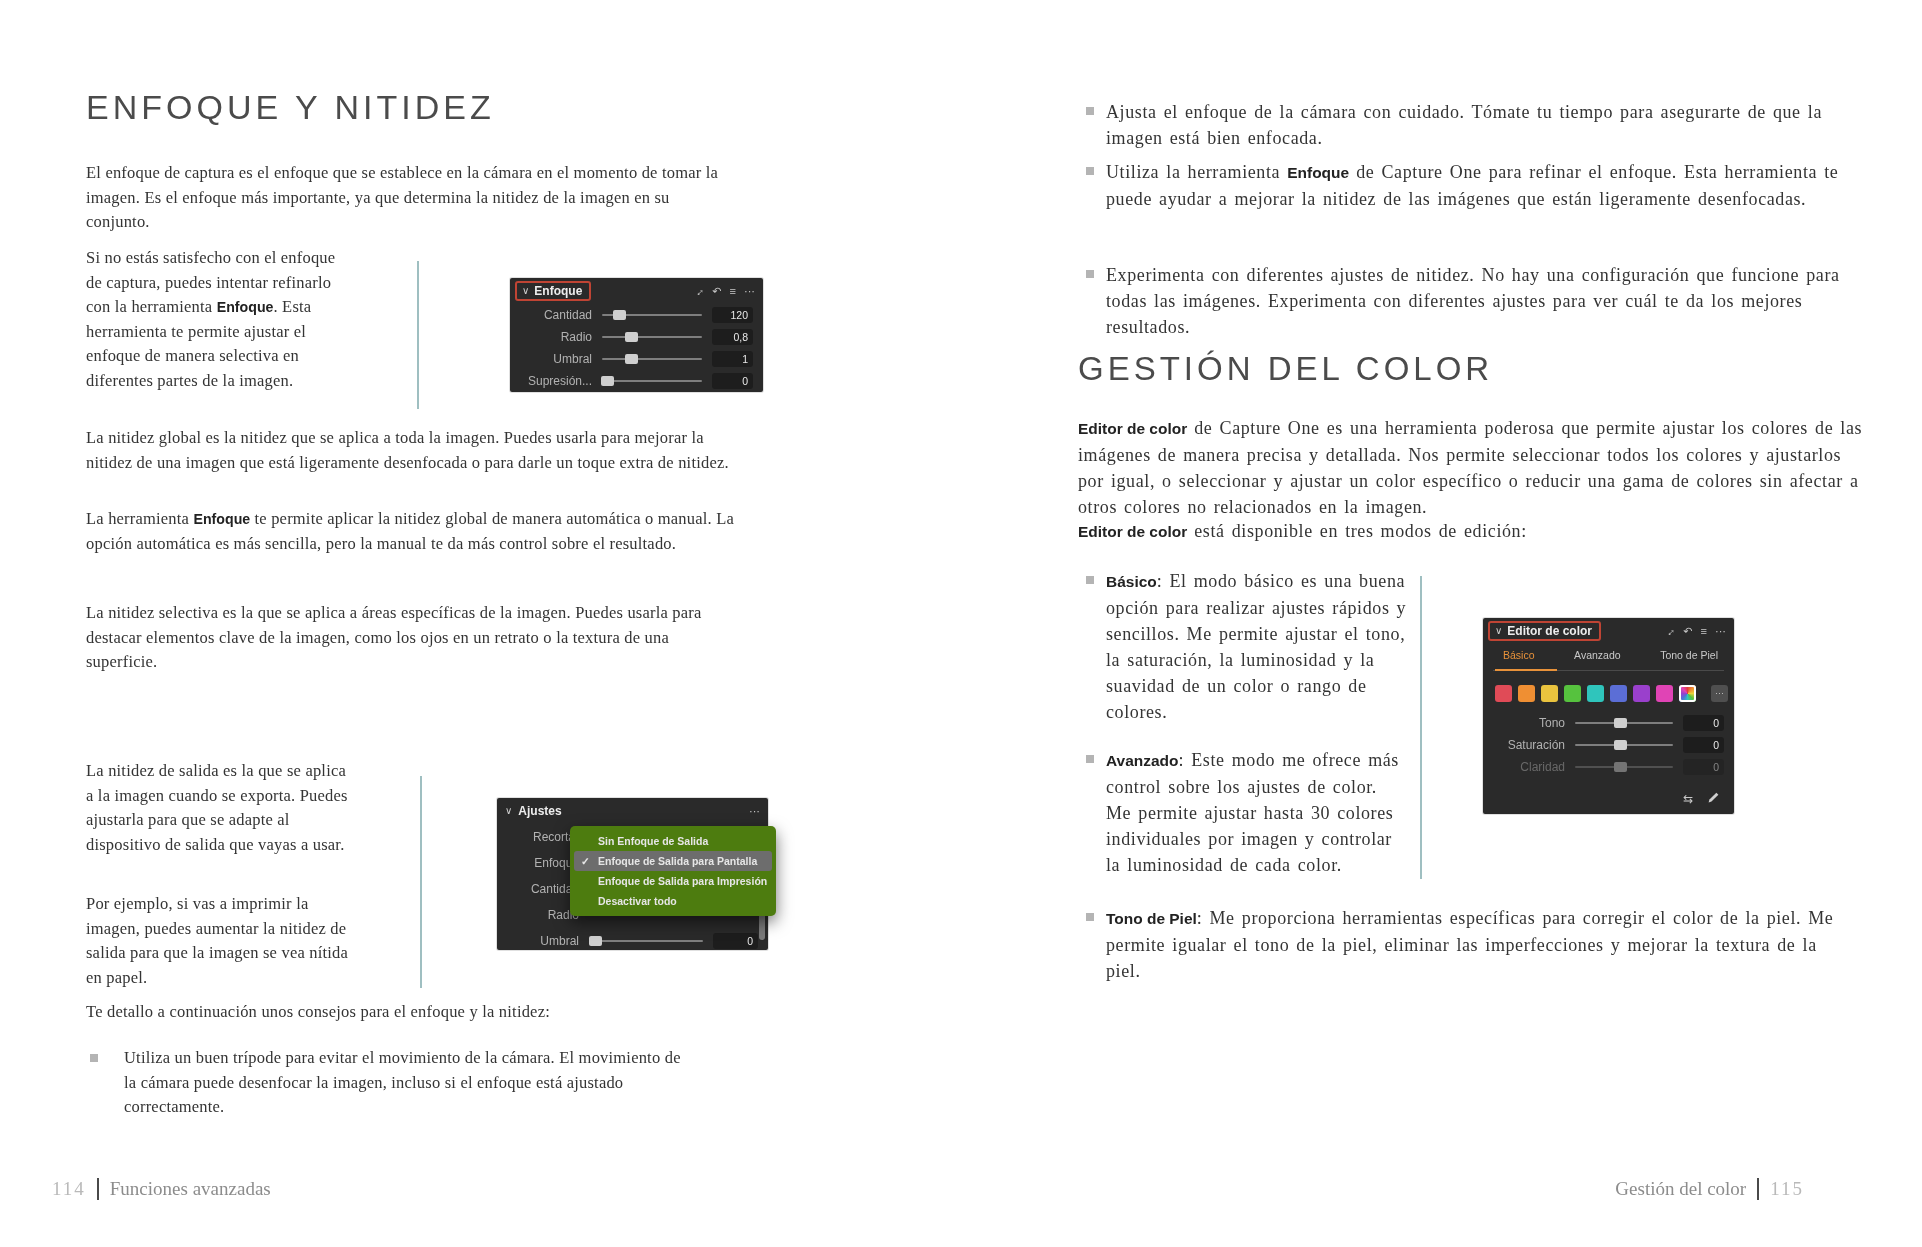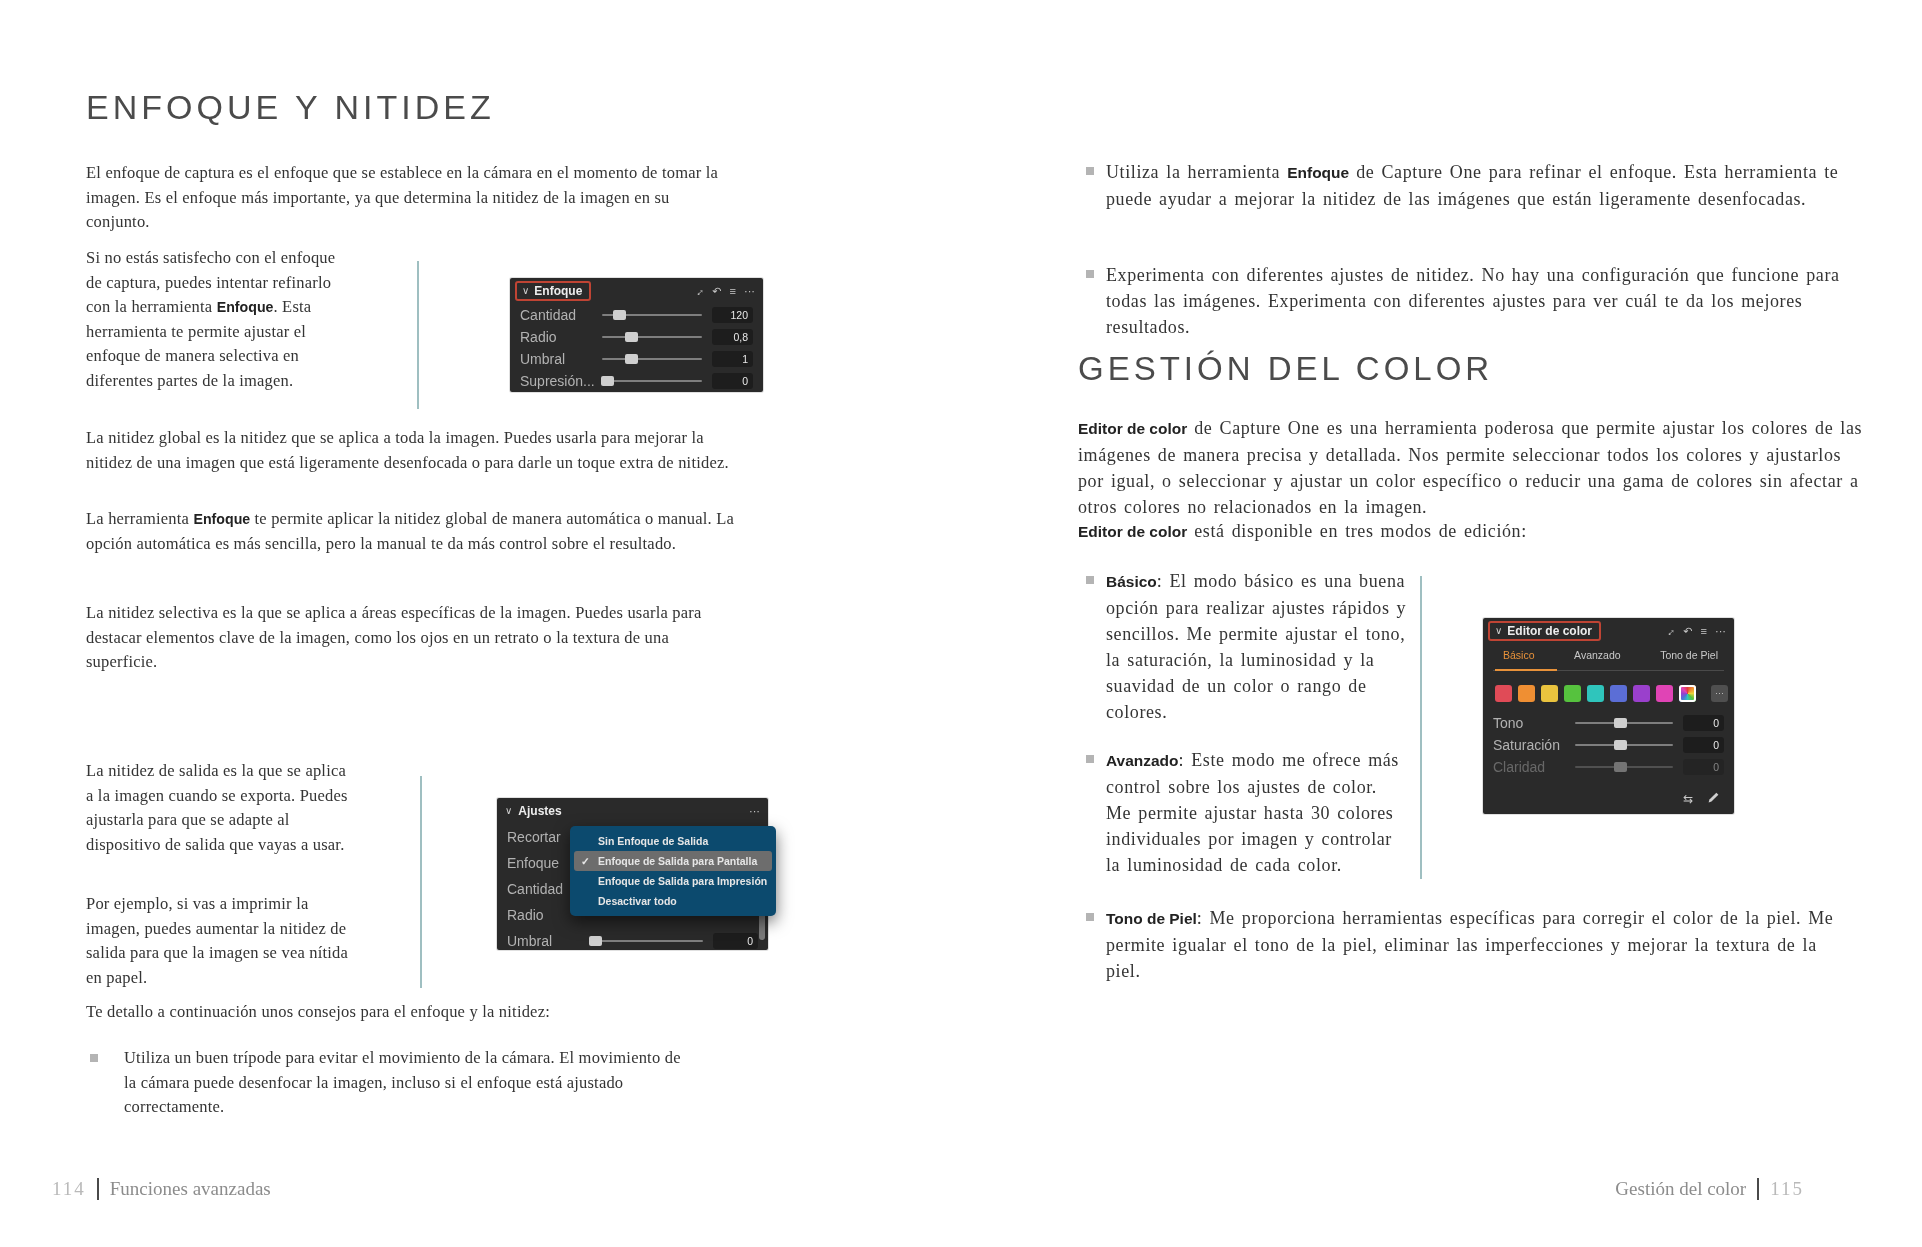--- a/index.html
+++ b/index.html
@@ -26,32 +26,32 @@
          font-family:"Liberation Sans",sans-serif;box-shadow:0 0 0 1px rgba(0,0,0,.12);}
   .phead{display:flex;align-items:center;height:26px;padding:0 8px;}
   .redbox{display:inline-flex;align-items:center;gap:5px;border:2px solid #bf4434;
           border-radius:3px;padding:1px 7px 1px 5px;margin-left:-3px;}
   .plain-title{display:inline-flex;align-items:center;gap:6px;padding:1px 0;}
   .chev{color:#cfcfcf;font-size:10px;line-height:1;}
   .ptitle{color:#ededed;font-size:12px;font-weight:700;white-space:nowrap;}
   .hicons{margin-left:auto;display:flex;gap:8px;align-items:center;color:#c9c9c9;font-size:11px;}
   .icon-detach{display:inline-block;transform:rotate(-45deg);font-size:11px;}
   .ctl-row{display:flex;align-items:center;height:22px;padding:0 10px;}
-  .ctl-label{width:72px;text-align:left;color:#b2b2b2;font-size:14px;
+  .ctl-label{width:72px;text-align:right;color:#b2b2b2;font-size:12px;
              white-space:nowrap;flex:0 0 auto;}
   .track{position:relative;flex:1;height:2px;background:#7e7e7e;border-radius:1px;margin:0 10px;}
   .thumb{position:absolute;top:-4px;width:13px;height:10px;background:#cfcfcf;
          border-radius:2px;margin-left:-6px;}
   .val{flex:0 0 auto;width:36px;height:16px;background:#1d1d1d;border-radius:3px;color:#e8e8e8;
        font-size:10.5px;line-height:16px;text-align:right;padding-right:5px;}
   .dim{opacity:.45;}
 
   
   .lbl-row{display:flex;align-items:center;height:26px;padding:0 10px;}
-  .menu{position:absolute;background:#0c4a6e;border-radius:5px;
+  .menu{position:absolute;background:#4d7c0f;border-radius:5px;
         box-shadow:0 6px 16px rgba(0,0,0,.55);padding:5px 4px;z-index:3;}
   .mi{position:relative;height:20px;line-height:20px;padding:0 10px 0 24px;color:#e6e6e6;
       font-size:10.5px;font-weight:600;white-space:nowrap;border-radius:3px;}
   .mi.hl{background:#6d6d6d;}
   .mi .ck{position:absolute;left:7px;}
   .scroll-strip{position:absolute;width:6px;border-radius:3px;background:#8a8a8a;opacity:.85;}
 
   
   .tabs{display:flex;align-items:center;height:22px;padding:0 16px 0 20px;
         justify-content:space-between;font-size:10.5px;color:#c9c9c9;}
@@ -192,20 +192,24 @@
     <span class="sq"></span>
     <span class="txt" style="width:566px;">Utiliza un buen trípode para evitar el movimiento de la cámara. El movimiento de la cámara puede desenfocar la imagen, incluso si el enfoque está ajustado correctamente.</span>
   </div>
 
   <div class="footer" style="left:52px;top:1178px;">
     <span class="pageno">114</span>
     <span class="fbar"></span>
     <span>Funciones avanzadas</span>
   </div>
 
+  <div class="abs bodyR bullet r" style="left:1086px;top:99px;width:790px;">
+    <span class="sq"></span>
+    <span class="txt" style="width:740px;">Ajusta el enfoque de la cámara con cuidado. Tómate tu tiempo para asegurarte de que la imagen está bien enfocada.</span>
+  </div>
 
   <div class="abs bodyR bullet r" style="left:1086px;top:159px;width:790px;">
     <span class="sq"></span>
     <span class="txt" style="width:740px;"><span>Utiliza la herramienta </span><b class="tool">Enfoque</b><span> de Capture One para refinar el enfoque. Esta herramienta te puede ayudar a mejorar la nitidez de las imágenes que están ligeramente desenfocadas.</span></span>
   </div>
 
   <div class="abs bodyR bullet r" style="left:1086px;top:262px;width:800px;">
     <span class="sq"></span>
     <span class="txt" style="width:752px;">Experimenta con diferentes ajustes de nitidez. No hay una configuración que funcione para todas las imágenes. Experimenta con diferentes ajustes para ver cuál te da los mejores resultados.</span>
   </div>

